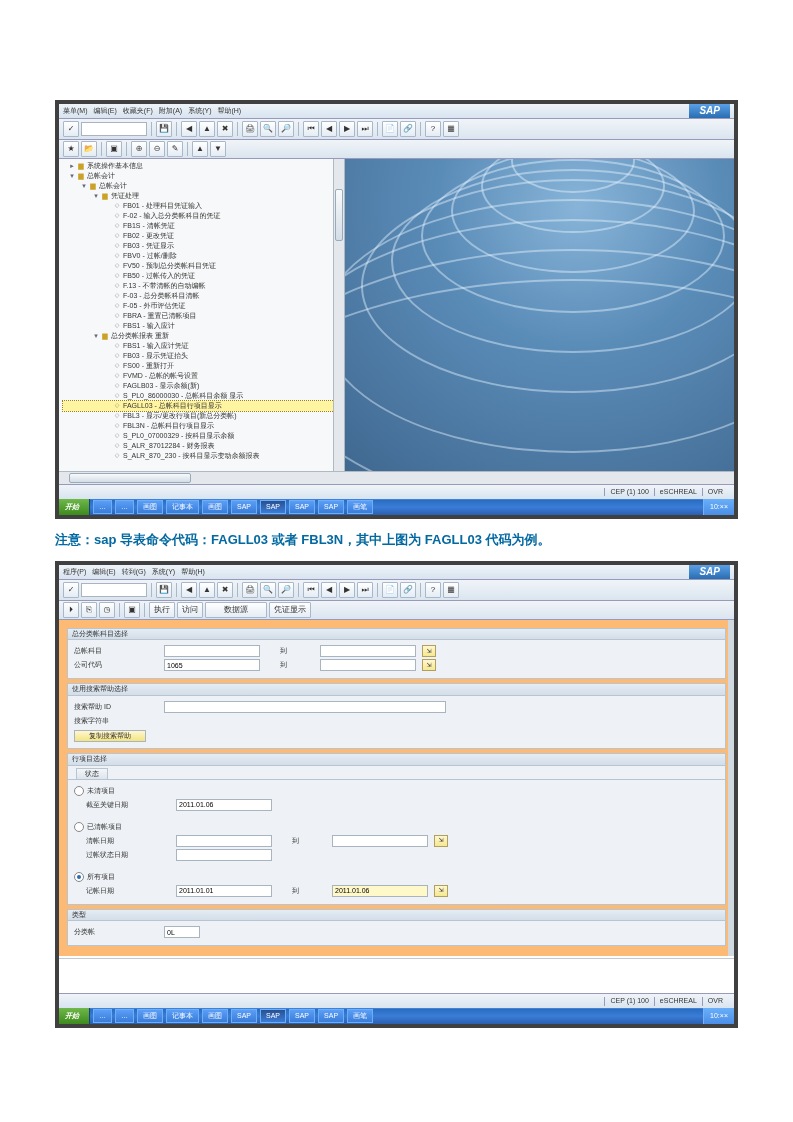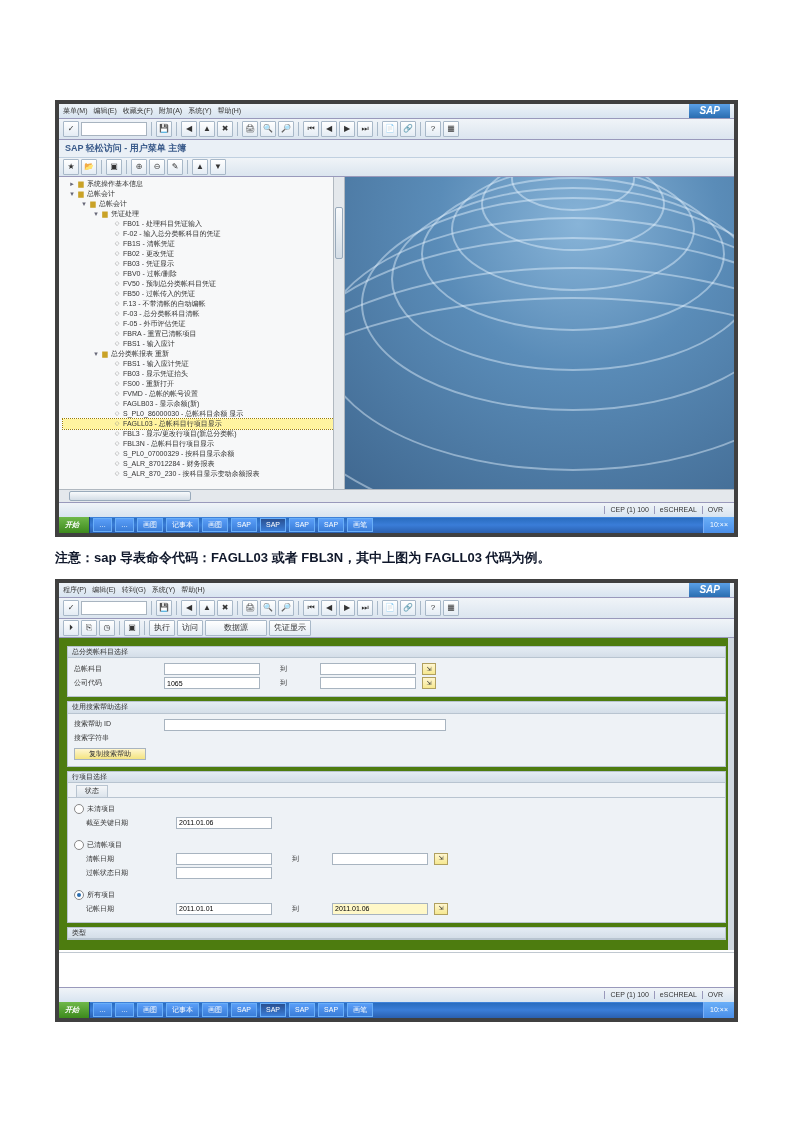--- a/index.html
+++ b/index.html
@@ -37,24 +37,24 @@
   .tnode.hl { background:#fff4a0; outline:1px dotted #a08000; }
   .vscroll { position:absolute; right:0; top:0; bottom:0; width:10px; background:#e4e8ec; border-left:1px solid #b0b8c0; }
   .vscroll .thumb { position:absolute; left:1px; right:1px; top:30px; height:50px; background:linear-gradient(#f8fafc,#d4dde6); border:1px solid #99aabb; border-radius:2px; }
   .ripples { flex:1; position:relative; overflow:hidden; background:radial-gradient(circle at 60% 15%, #88b4d8 0%, #5a8cb8 40%, #406890 100%); }
   .ring { position:absolute; border:2px solid rgba(230,245,255,.45); border-radius:50%; left:58%; }
   .bottom-scroll { height:12px; background:#e4e8ec; border-top:1px solid #b0b8c0; display:flex; align-items:center; }
   .bottom-scroll .hthumb { margin-left:10px; width:120px; height:8px; background:linear-gradient(#f8fafc,#d4dde6); border:1px solid #99aabb; border-radius:2px; }
 
   
   .anno { margin:12px 0; font-size:13px; font-weight:bold; }
-  .anno .red { color:#0f172a; }
+  .anno .red { color:#0369a1; }
 
   
-  .body2 { background:#4d7c0f; padding:4px 0 0 0; }
+  .body2 { background:#fdba74; padding:4px 0 0 0; }
   .panel { margin:4px 8px; border:1px solid #b8c4d0; background:#eef2f6; }
   .panel-head { background:linear-gradient(#e4ecf4,#d4dee8); padding:1px 4px; font-size:7px; border-bottom:1px solid #b8c4d0; }
   .panel-body { padding:4px 6px 6px 6px; }
   .frow { display:flex; align-items:center; height:14px; }
   .flabel { width:90px; font-size:7px; }
   .flabel2 { width:90px; font-size:7px; padding-left:12px; }
   .finput { border:1px solid #a8b4c0; background:#fff; height:10px; width:90px; font-size:7px; padding:0 2px; }
   .fto { width:40px; font-size:7px; padding-left:20px; }
   .sbtn { width:12px; height:10px; margin-left:6px; border:1px solid #b0a060; background:linear-gradient(#fff6d0,#f6e890); cursor:pointer; font-size:6px; display:flex; align-items:center; justify-content:center; }
   .radio { width:8px; height:8px; border:1px solid #888; border-radius:50%; background:#fff; margin-right:3px; display:inline-flex; align-items:center; justify-content:center; }
@@ -104,21 +104,20 @@
       <div class="tbtn">◀</div>
       <div class="tbtn">▶</div>
       <div class="tbtn">⏭</div>
       <div class="tsep"></div>
       <div class="tbtn">📄</div>
       <div class="tbtn">🔗</div>
       <div class="tsep"></div>
       <div class="tbtn">?</div>
       <div class="tbtn">▦</div>
     </div>
-    <div class="title-row">SAP 轻松访问  - 用户菜单 主簿</div>
     <div class="sub-toolbar">
       <div class="tbtn">★</div>
       <div class="tbtn">📂</div>
       <div class="tsep"></div>
       <div class="tbtn">▣</div>
       <div class="tsep"></div>
       <div class="tbtn">⊕</div>
       <div class="tbtn">⊖</div>
       <div class="tbtn">✎</div>
       <div class="tsep"></div>
@@ -454,20 +453,26 @@
             <input class="finput" value="2011.01.01" style="">
             <span class="fto">到</span>
             <input class="finput" style="background: rgb(255, 248, 200);" value="2011.01.06">
             <div class="sbtn">⇲</div>
           </div>
         </div>
       </div>
 
       <div class="panel">
         <div class="panel-head">类型</div>
+        <div class="panel-body">
+          <div class="frow">
+            <span class="flabel">分类帐</span>
+            <input class="finput" style="width: 30px;" value="0L">
+          </div>
+        </div>
       </div>
       <div class="sidebar2"></div>
     </div>
 
     <div class="blank2"></div>
     <div class="status">
       <span class="seg">CEP (1) 100</span>
       <span class="seg">eSCHREAL</span>
       <span class="seg">OVR</span>
     </div>

